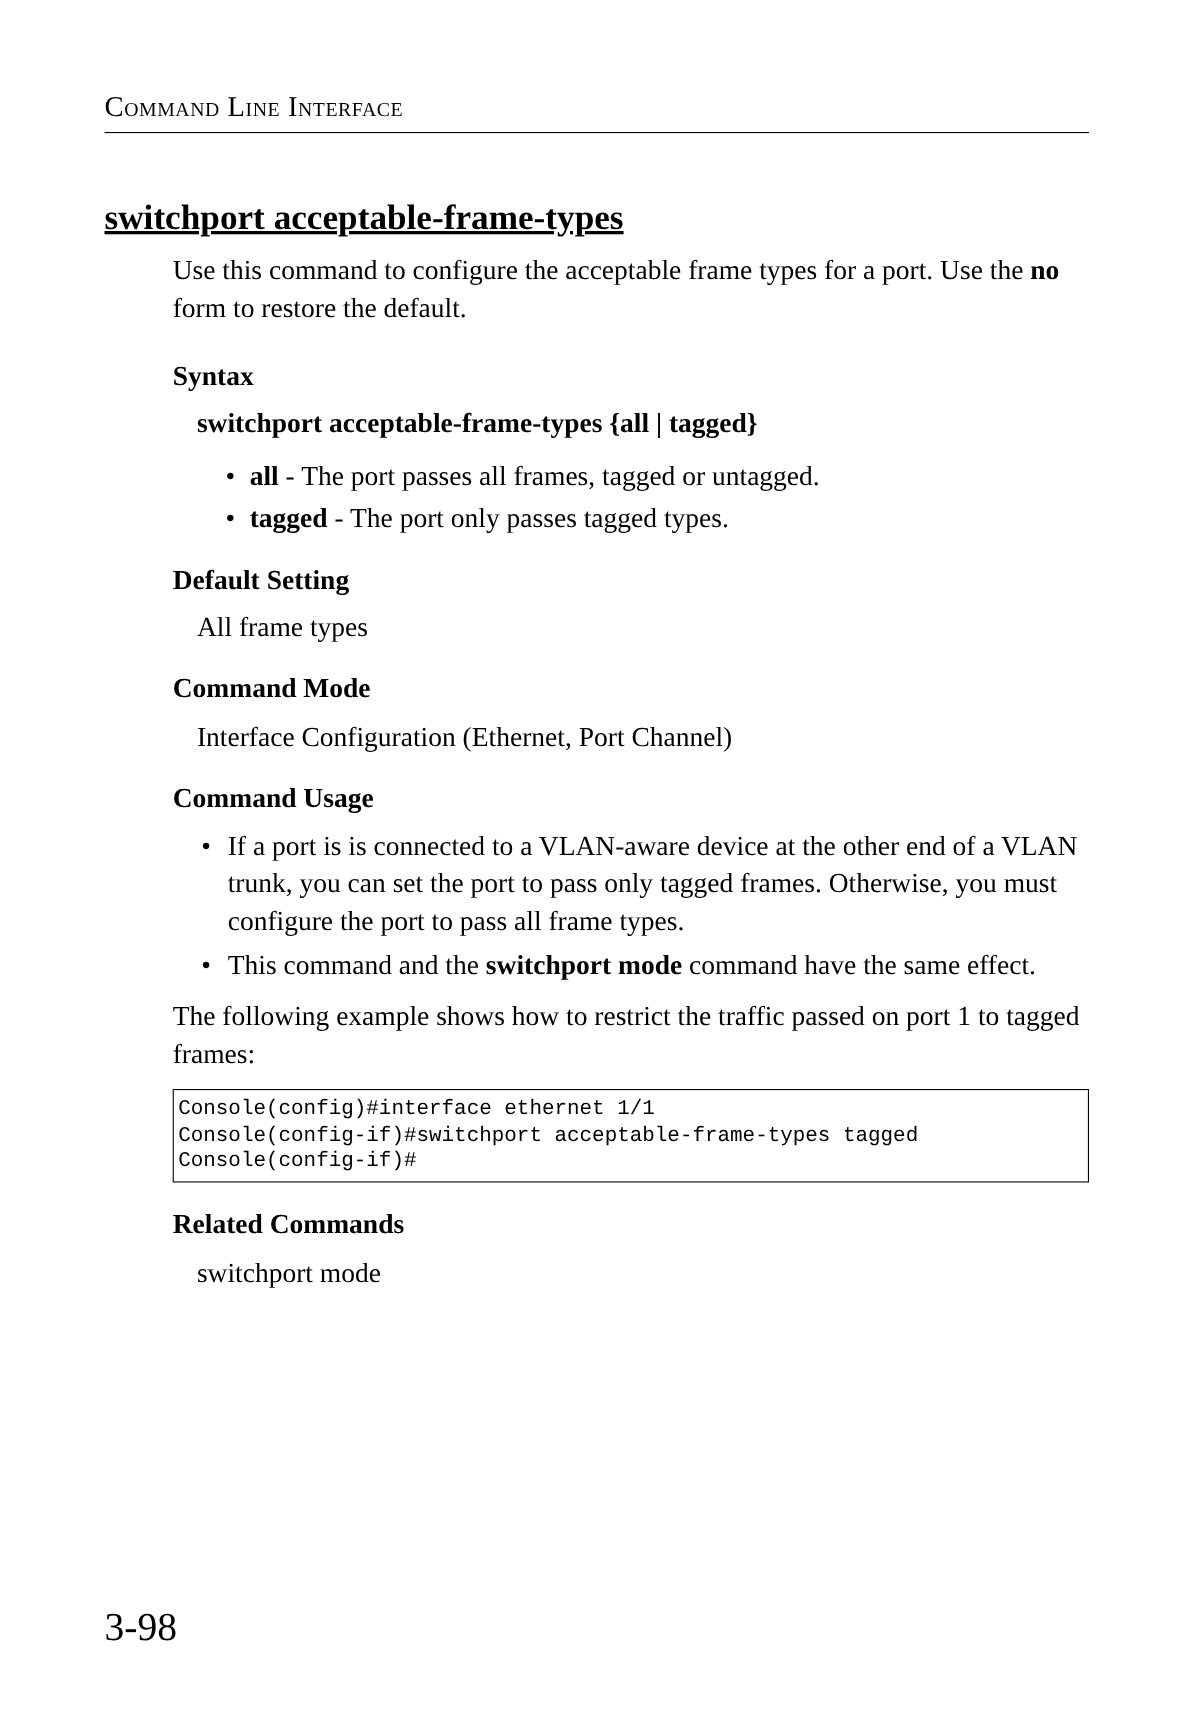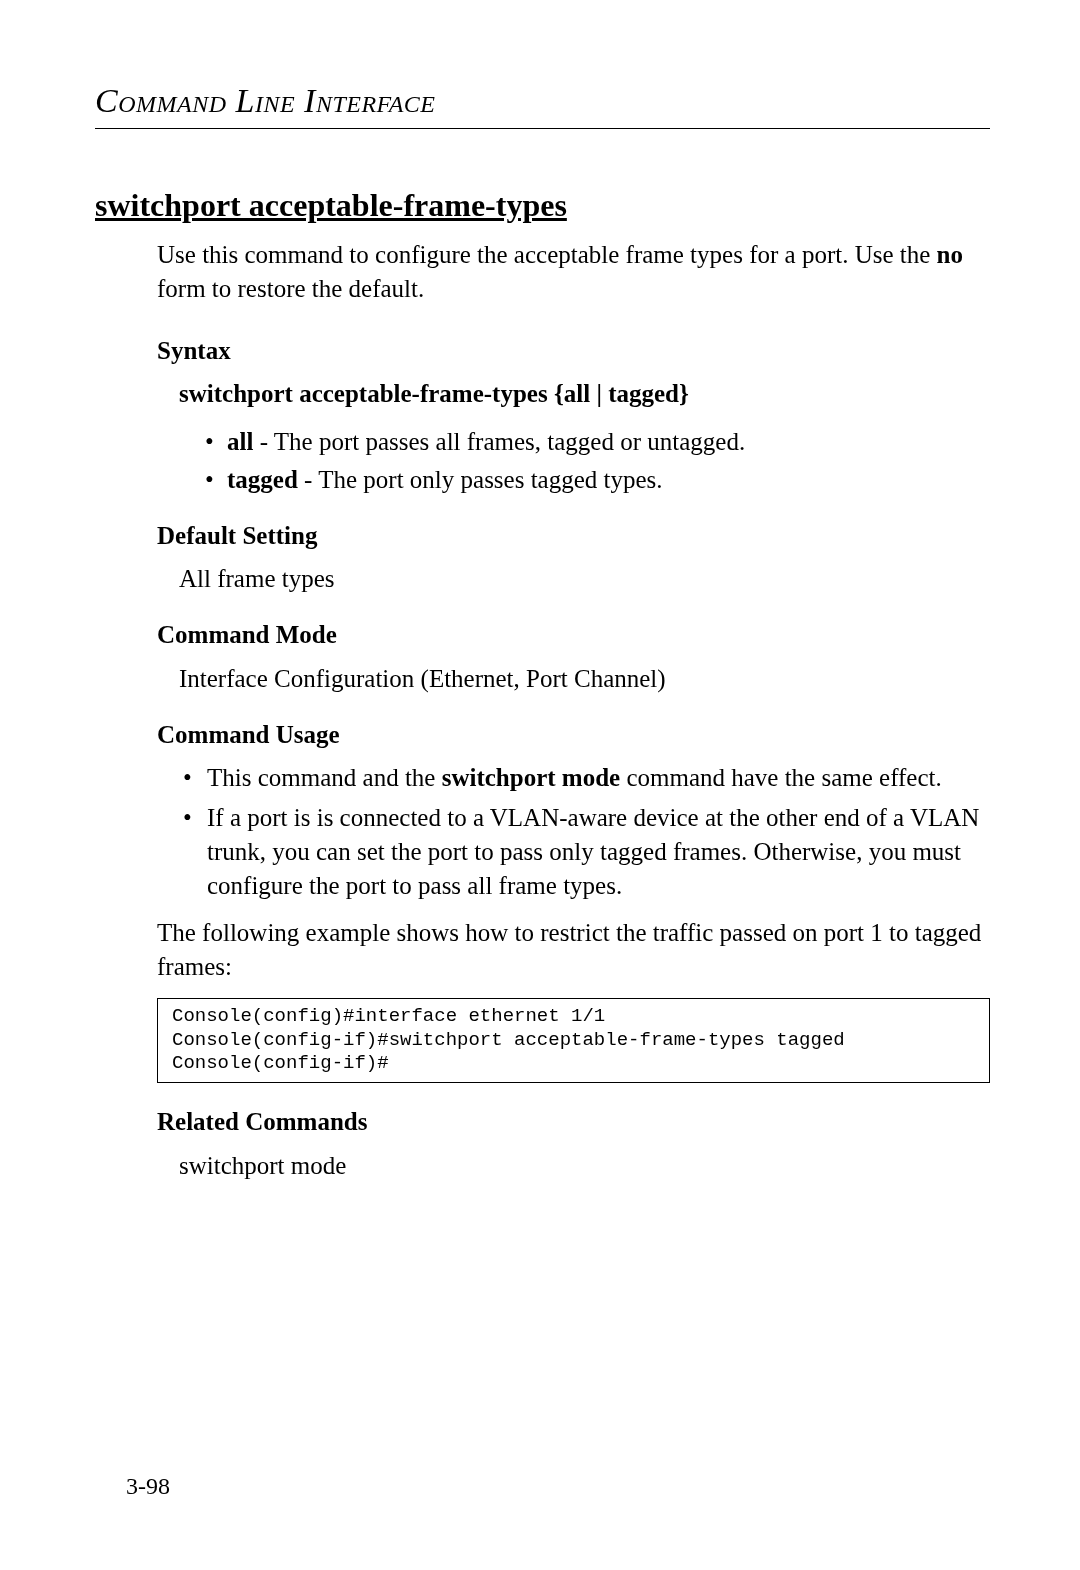--- a/index.html
+++ b/index.html
@@ -14,22 +14,21 @@
   }
   .page {
     position: relative;
     width: 1080px;
     height: 1570px;
     padding: 82px 90px 60px 95px;
     box-sizing: border-box;
   }
   .running-head {
     font-variant: small-caps;
-    font-size: 34px;
-    font-style: italic;
+    font-size: 26px;
     letter-spacing: 0.5px;
     margin-bottom: 8px;
   }
   .rule {
     border: none;
     border-top: 1.5px solid #000;
     margin: 0 0 58px 0;
   }
   h1.cmd-title {
     font-size: 32px;
@@ -89,30 +88,29 @@
     top: 0;
   }
   .plain {
     margin-bottom: 14px;
   }
   .code-box {
     border: 1px solid #000;
     font-family: "Courier New", Courier, monospace;
     font-size: 19px;
     line-height: 1.25;
-    padding: 6px 14px;
+    padding: 6px 4px;
     white-space: pre;
     margin: 10px 0 22px 0;
   }
   .page-number {
     position: absolute;
     bottom: 70px;
     left: 95px;
-    font-size: 24px;
-    margin-left: 31px;
+    font-size: 36px;
   }
   .b { font-weight: bold; text-align: center; }
 </style>
 </head>
 <body>
 
 <div class="page">
 
   <div class="running-head">Command Line Interface</div>
   <hr class="rule">
@@ -141,24 +139,24 @@
     </div>
 
     <div class="section-label">Default Setting</div>
     <div class="sub-indent plain">All frame types</div>
 
     <div class="section-label">Command Mode</div>
     <div class="sub-indent plain">Interface Configuration (Ethernet, Port Channel)</div>
 
     <div class="section-label">Command Usage</div>
     <ul class="usage">
+      <li>If a port is is connected to a VLAN-aware device at the other end of a VLAN trunk, you can set the port to pass only tagged frames. Otherwise, you must configure the port to pass all frame types.</li>
       <li>
         <span>This command and the </span><span class="b">switchport mode</span><span> command have the same effect.</span>
       </li>
-      <li>If a port is is connected to a VLAN-aware device at the other end of a VLAN trunk, you can set the port to pass only tagged frames. Otherwise, you must configure the port to pass all frame types.</li>
     </ul>
 
     <div class="plain">The following example shows how to restrict the traffic passed on port 1 to tagged frames:</div>
     <div class="code-box">Console(config)#interface ethernet 1/1
 Console(config-if)#switchport acceptable-frame-types tagged
 Console(config-if)#</div>
 
     <div class="section-label">Related Commands</div>
     <div class="sub-indent plain">switchport mode</div>
 

